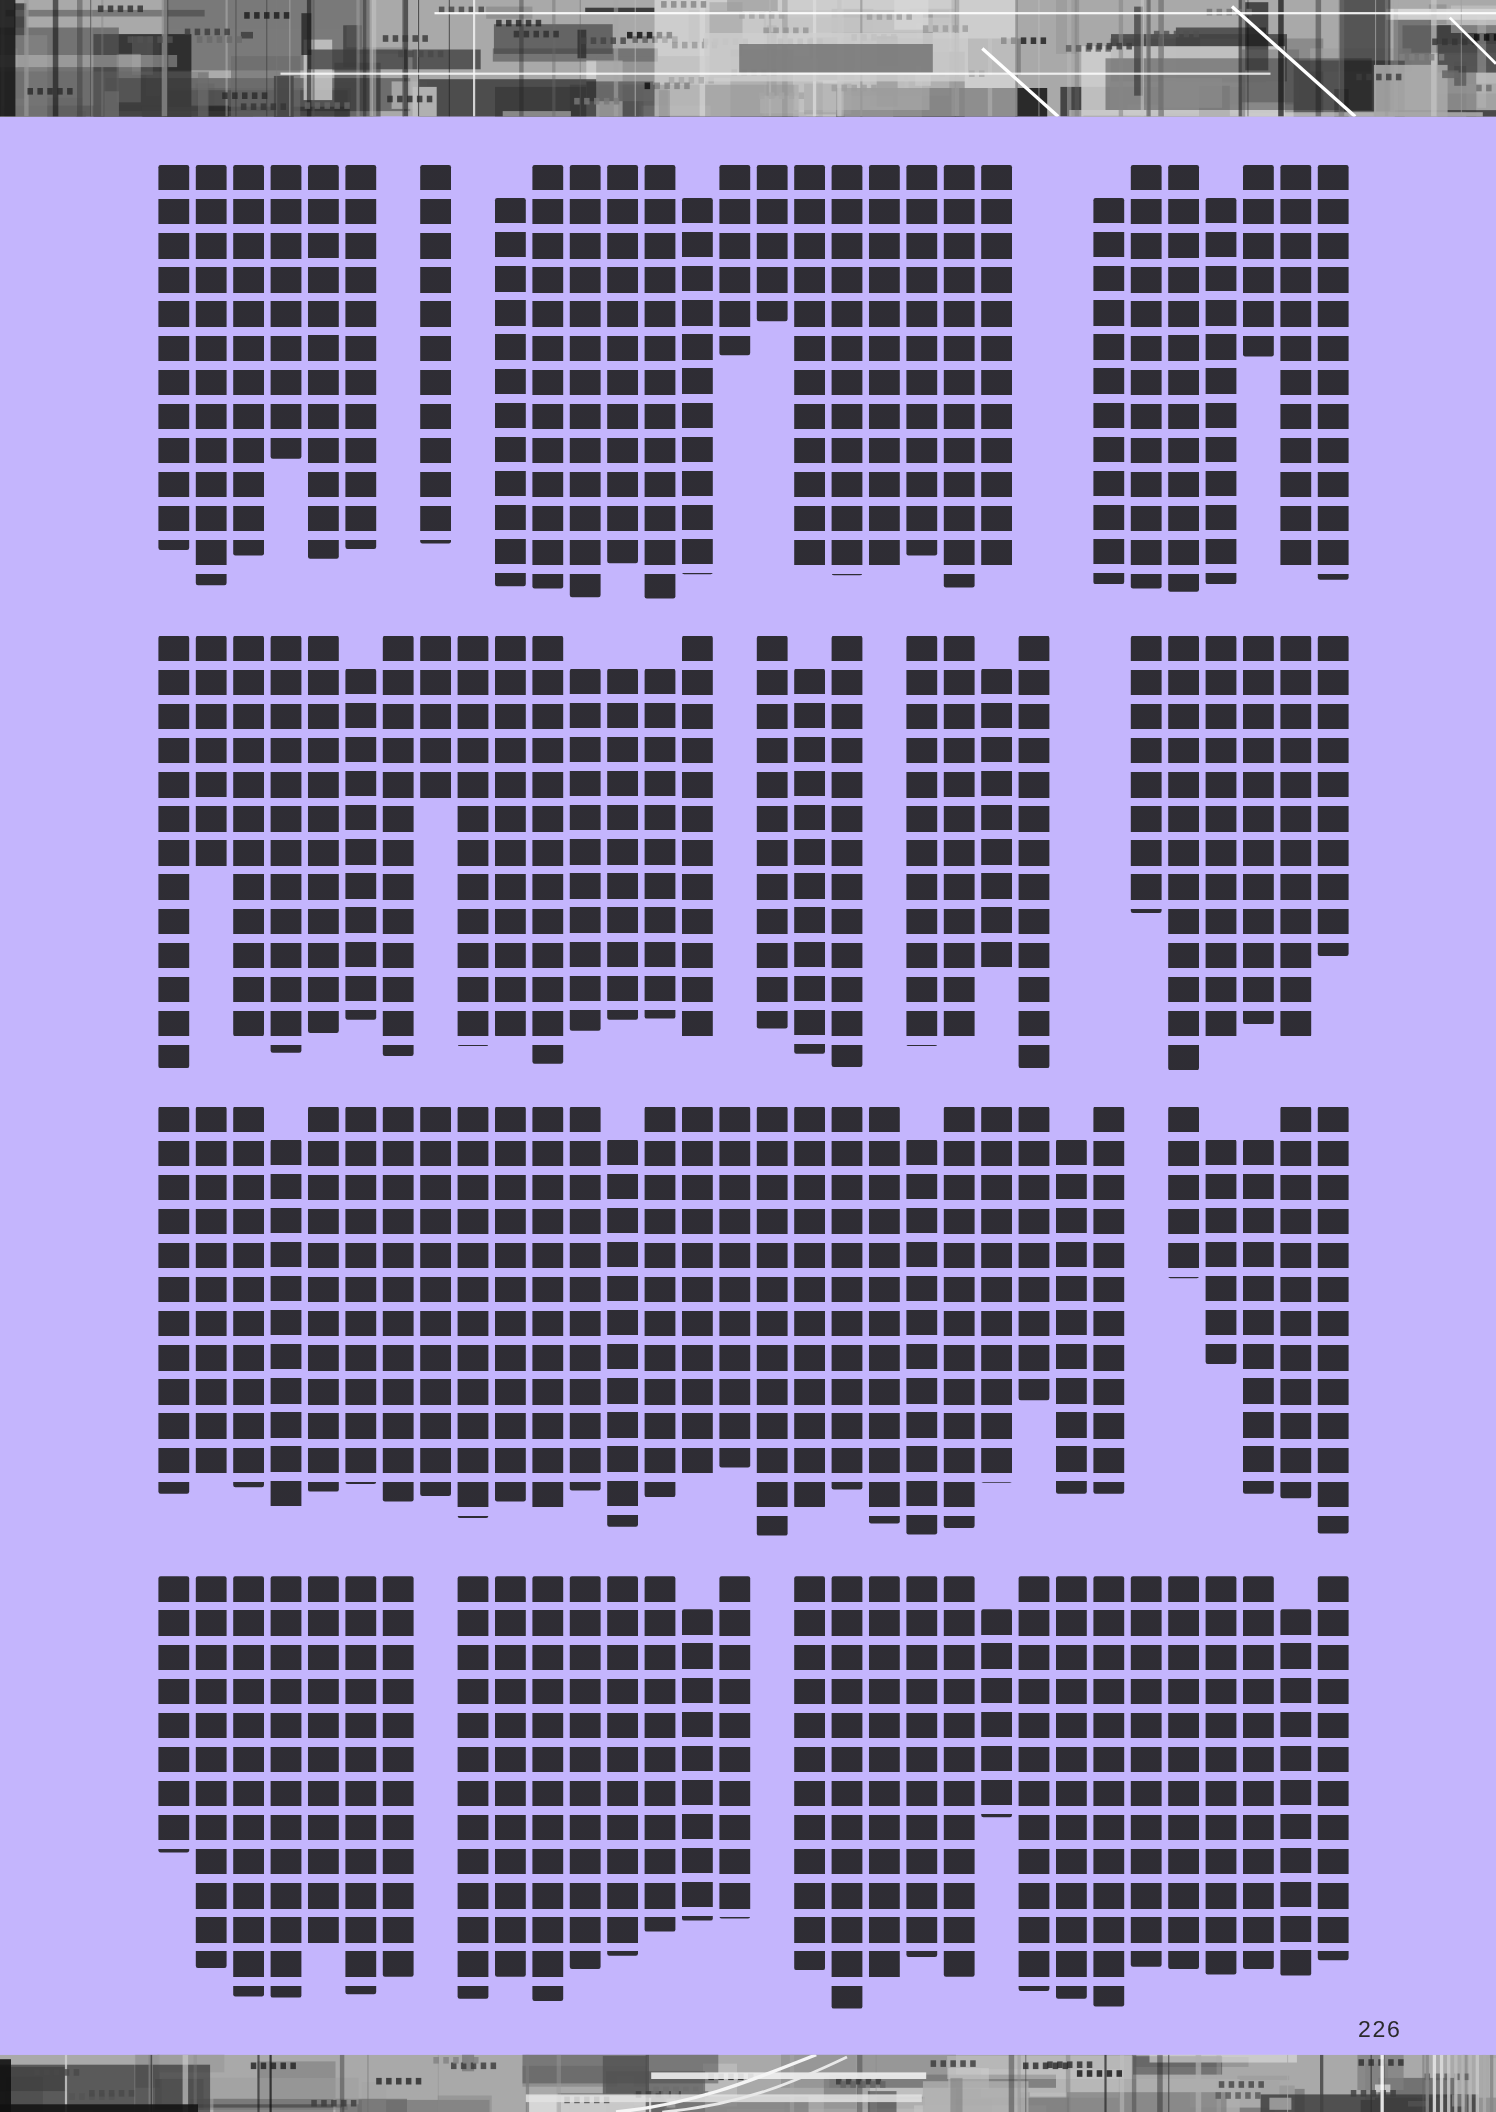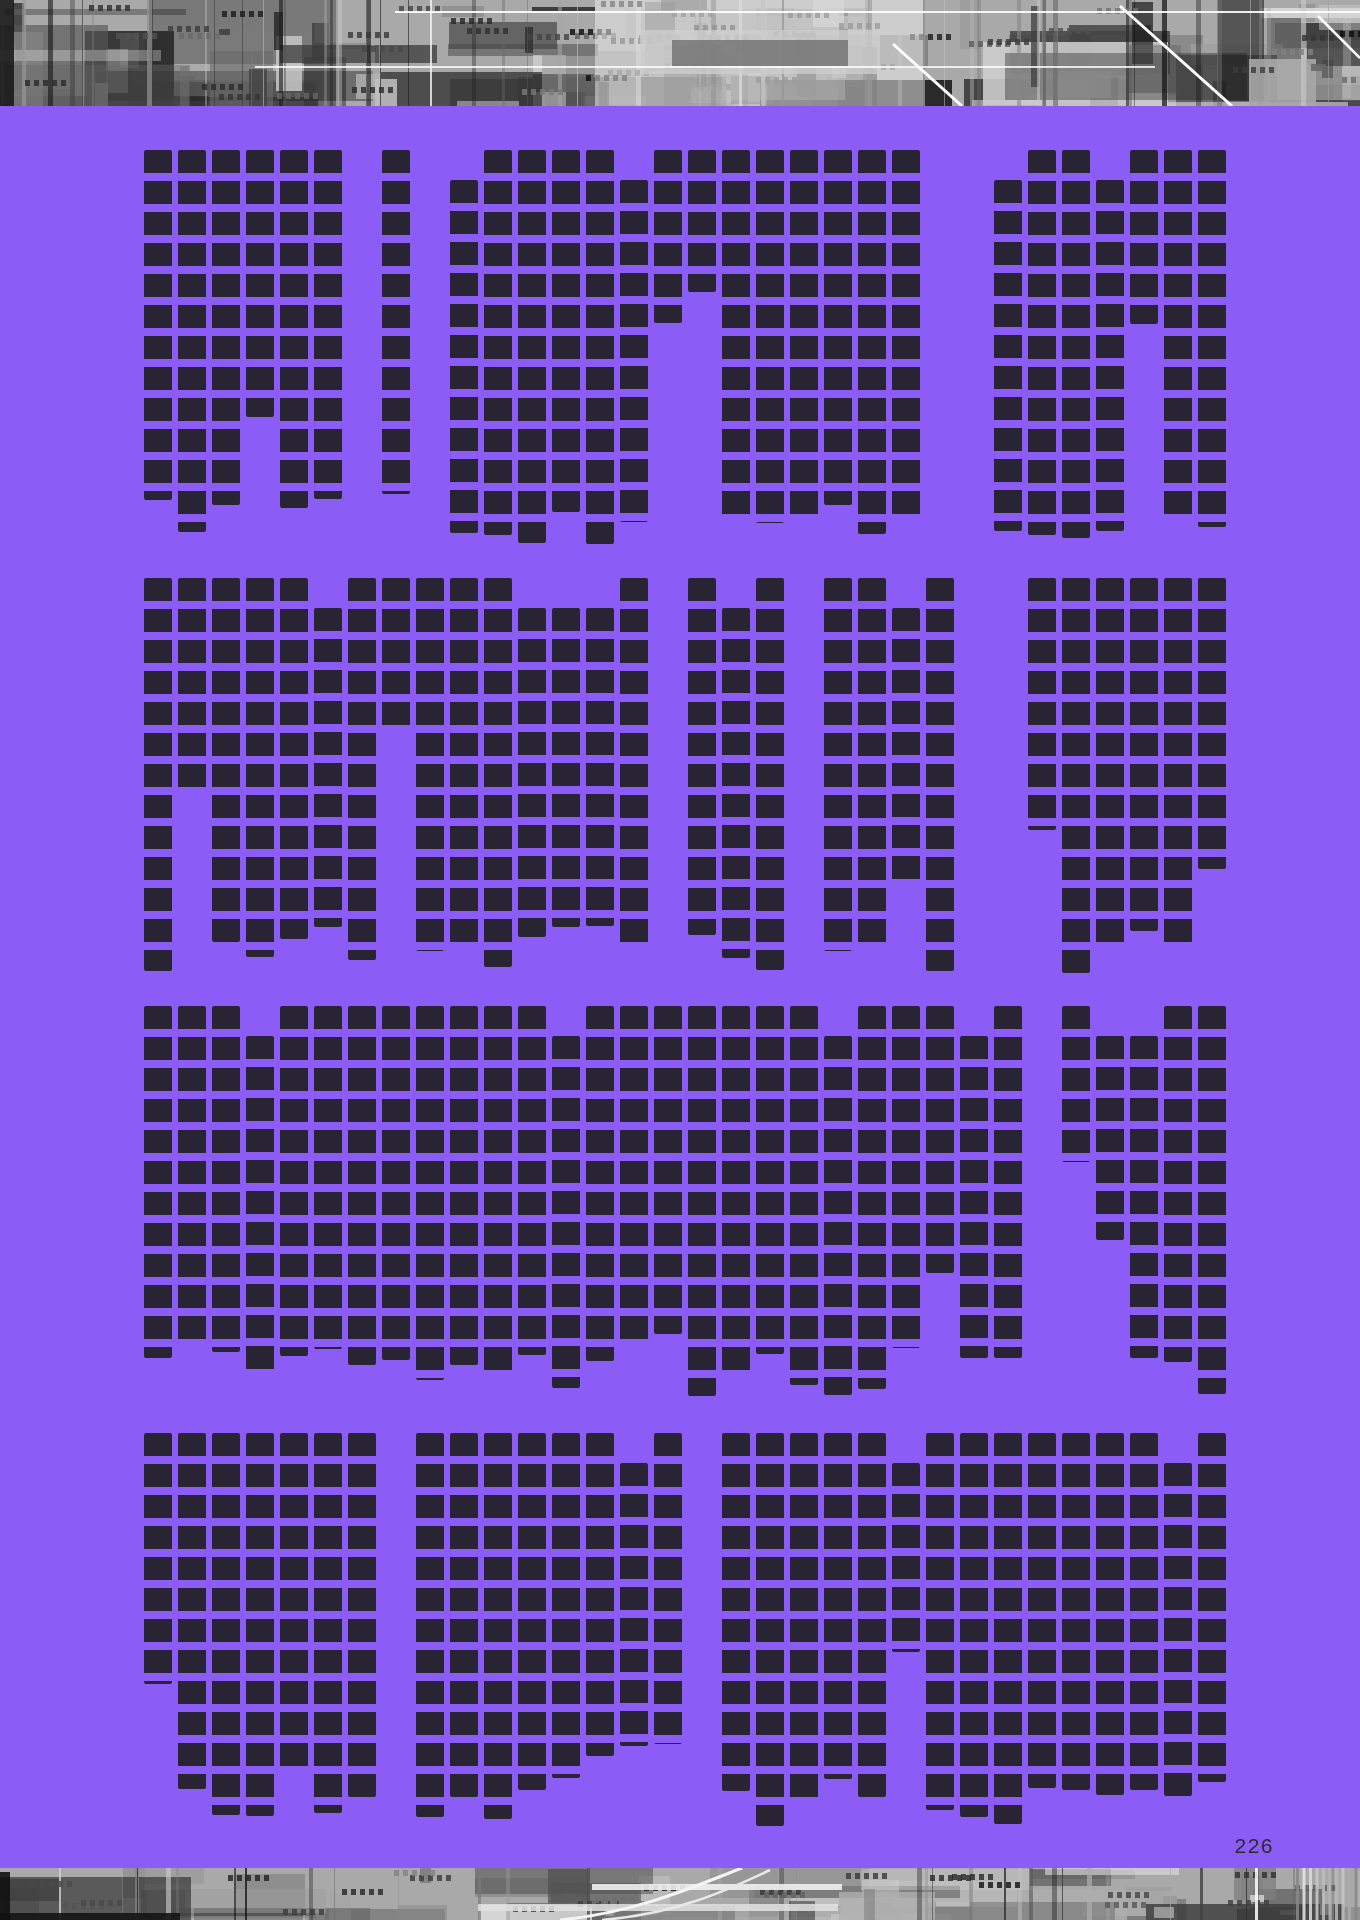--- a/index.html
+++ b/index.html
@@ -1,20 +1,20 @@
 <!DOCTYPE html>
 <html><head>
 <meta charset="utf-8">
 <style>
   html, body { margin: 0; padding: 0; background: #ffffff; }
   .page {
     position: relative;
     width: 1360px;
     height: 1920px;
-    background: #8b5cf6;
+    background: #c4b5fd;
     overflow: hidden;
     font-family: "Liberation Serif", "DejaVu Serif", serif;
   }
   .art-band {
     position: absolute;
     left: 0;
     width: 1360px;
     display: block;
   }
   .art-band svg { display: block; }

